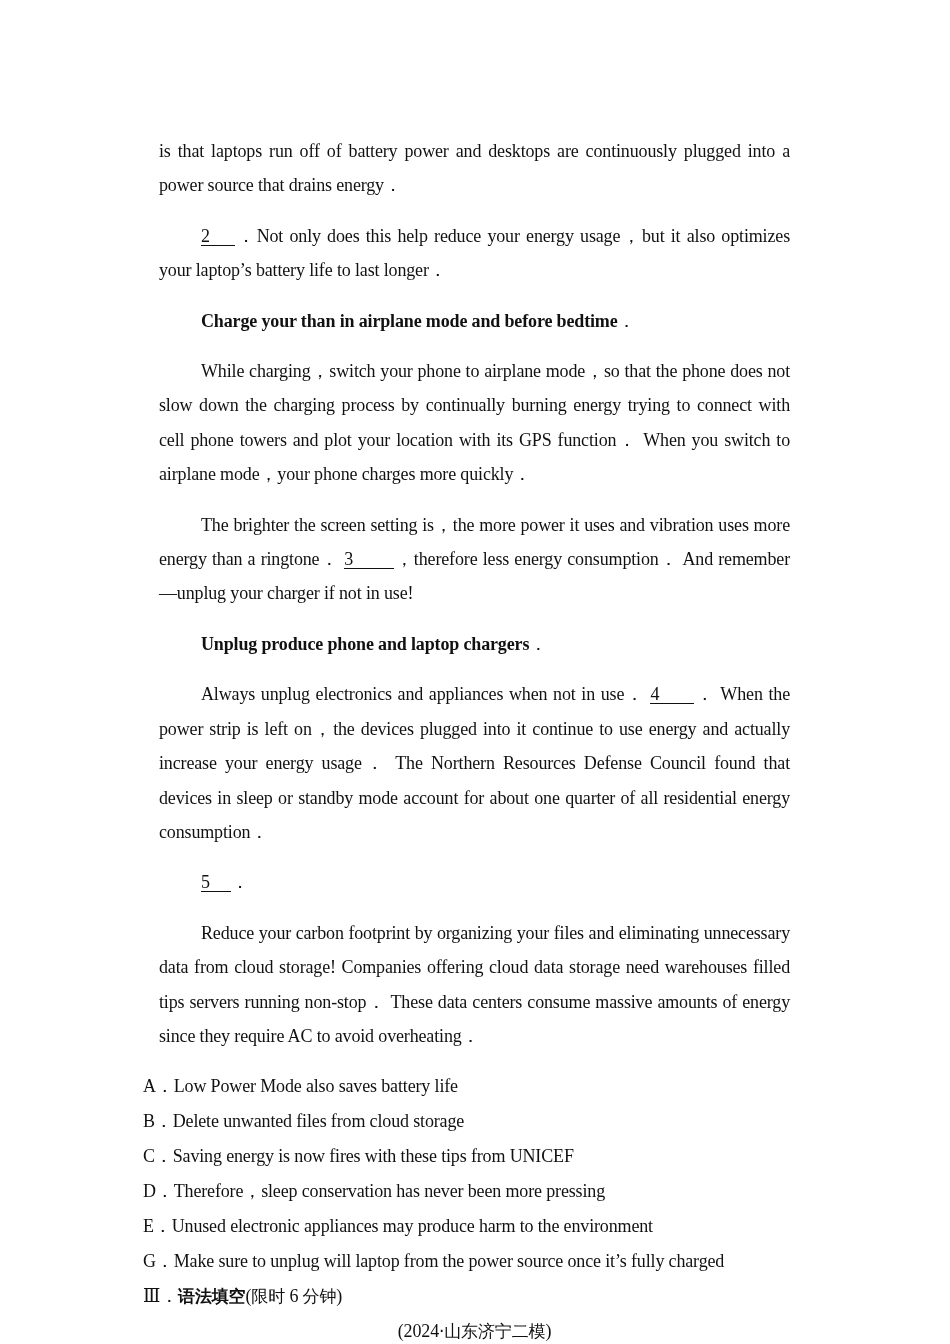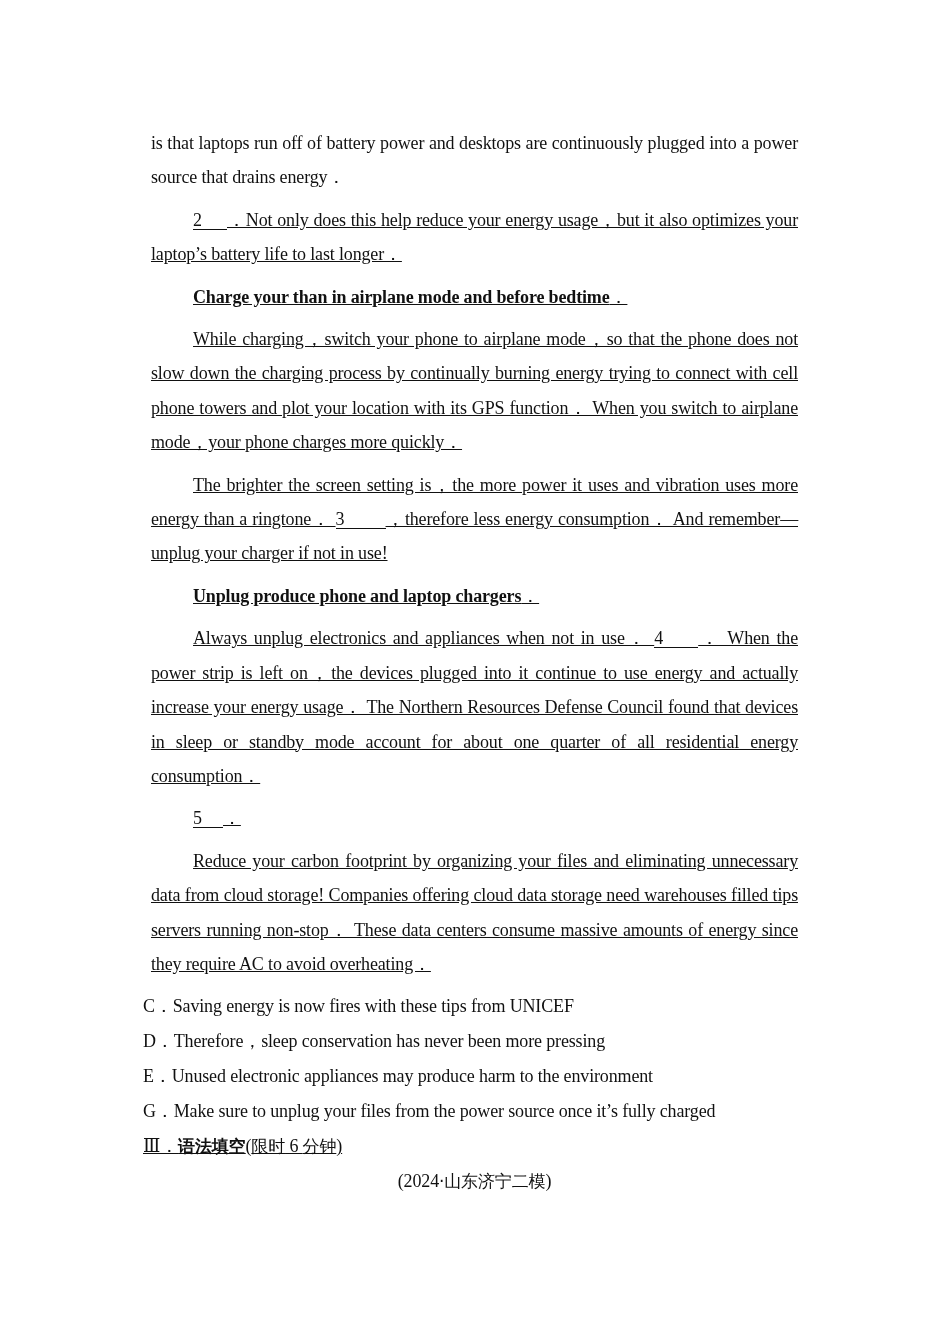--- a/index.html
+++ b/index.html
@@ -18,39 +18,39 @@
     .page {
       position: absolute;
       left: 143px;
       top: 118px;
       width: 663px;
       font-size: 18px;
       line-height: 34.4px;
       letter-spacing: -0.15px;
     }
     .p {
-      margin: 8px;
+      margin: 16px;
       text-align: justify;
       text-align-last: left;
     }
-    .indent { text-indent: 42px; text-decoration: underline; }
+    .indent { text-indent: 42px; }
     .bold { font-weight: bold; }
     .blank {
       display: inline-block;
       text-align: center;
       border-bottom: 1px solid #111;
       line-height: 18px;
       text-indent: 0;
     }
     .blank.w2 { width: 34px; }
     .blank.w3 { width: 50px; }
     .blank.w4 { width: 44px; }
     .blank.w5 { width: 30px; }
     .option { margin: 0; line-height: 35px; white-space: nowrap; }
-    .section { margin: 0; line-height: 34px; text-decoration: underline; }
+    .section { margin: 0; line-height: 34px; }
     .section .cjk { font-family: "DejaVu Sans", sans-serif; font-weight: bold; font-size: 17px; }
     .section .cjk-light { font-family: "DejaVu Sans", sans-serif; font-size: 17px; }
     .source {
       margin: 0;
       text-align: center;
       line-height: 36px;
     }
     .source .cjk { font-family: "DejaVu Sans", sans-serif; font-size: 17px; }
   </style>
 </head>
@@ -70,23 +70,25 @@
 
   <p class="p indent"><span class="bold">Unplug produce phone and laptop chargers</span><span>．</span></p>
 
   <p class="p indent"><span>Always unplug electronics and appliances when not in use． </span><span class="blank w4">4</span><span>． When the power strip is left on，the devices plugged into it continue to use energy and actually increase your energy usage． The Northern Resources Defense Council found that devices in sleep or standby mode account for about one quarter of all residential energy consumption．</span></p>
 
   <p class="p indent"><span class="blank w5">5</span><span>．</span></p>
 
   <p class="p indent">Reduce your carbon footprint by organizing your files and eliminating unnecessary data from cloud storage! Companies offering cloud data storage need warehouses filled tips servers running non-stop． These data centers consume massive amounts of energy since they require AC to avoid overheating．</p>
 
   <div>
+    <p class="option"><span>A．</span><span>Low Power Mode also saves battery life</span></p>
+    <p class="option"><span>B．</span><span>Delete unwanted files from cloud storage</span></p>
     <p class="option"><span>C．</span><span>Saving energy is now fires with these tips from UNICEF</span></p>
     <p class="option"><span>D．</span><span>Therefore，sleep conservation has never been more pressing</span></p>
     <p class="option"><span>E．</span><span>Unused electronic appliances may produce harm to the environment</span></p>
-    <p class="option"><span>G．</span><span>Make sure to unplug your files from the power source once it’s fully charged</span></p>
+    <p class="option"><span>G．</span><span>Make sure to unplug will laptop from the power source once it’s fully charged</span></p>
   </div>
 
   <p class="section"><span>Ⅲ．</span><span class="cjk">语法填空</span><span>(</span><span class="cjk-light">限时</span><span> 6 </span><span class="cjk-light">分钟</span><span>)</span></p>
 
   <p class="source"><span>(2024</span><span class="cjk">·</span><span class="cjk">山东济宁二模</span><span>)</span></p>
 
 </div>
 
 </body></html>

